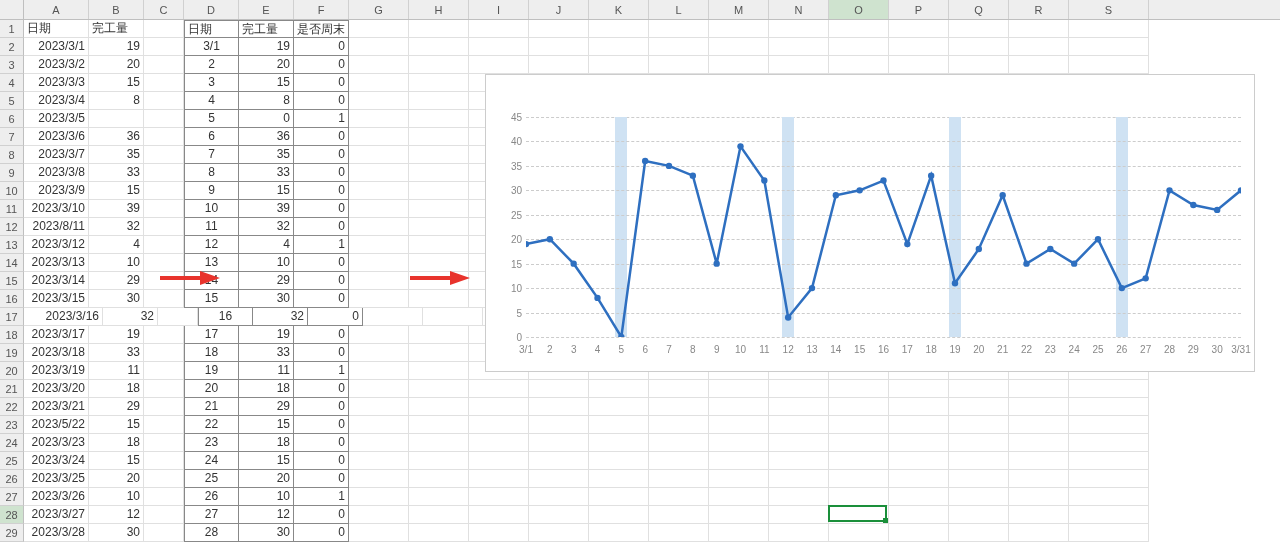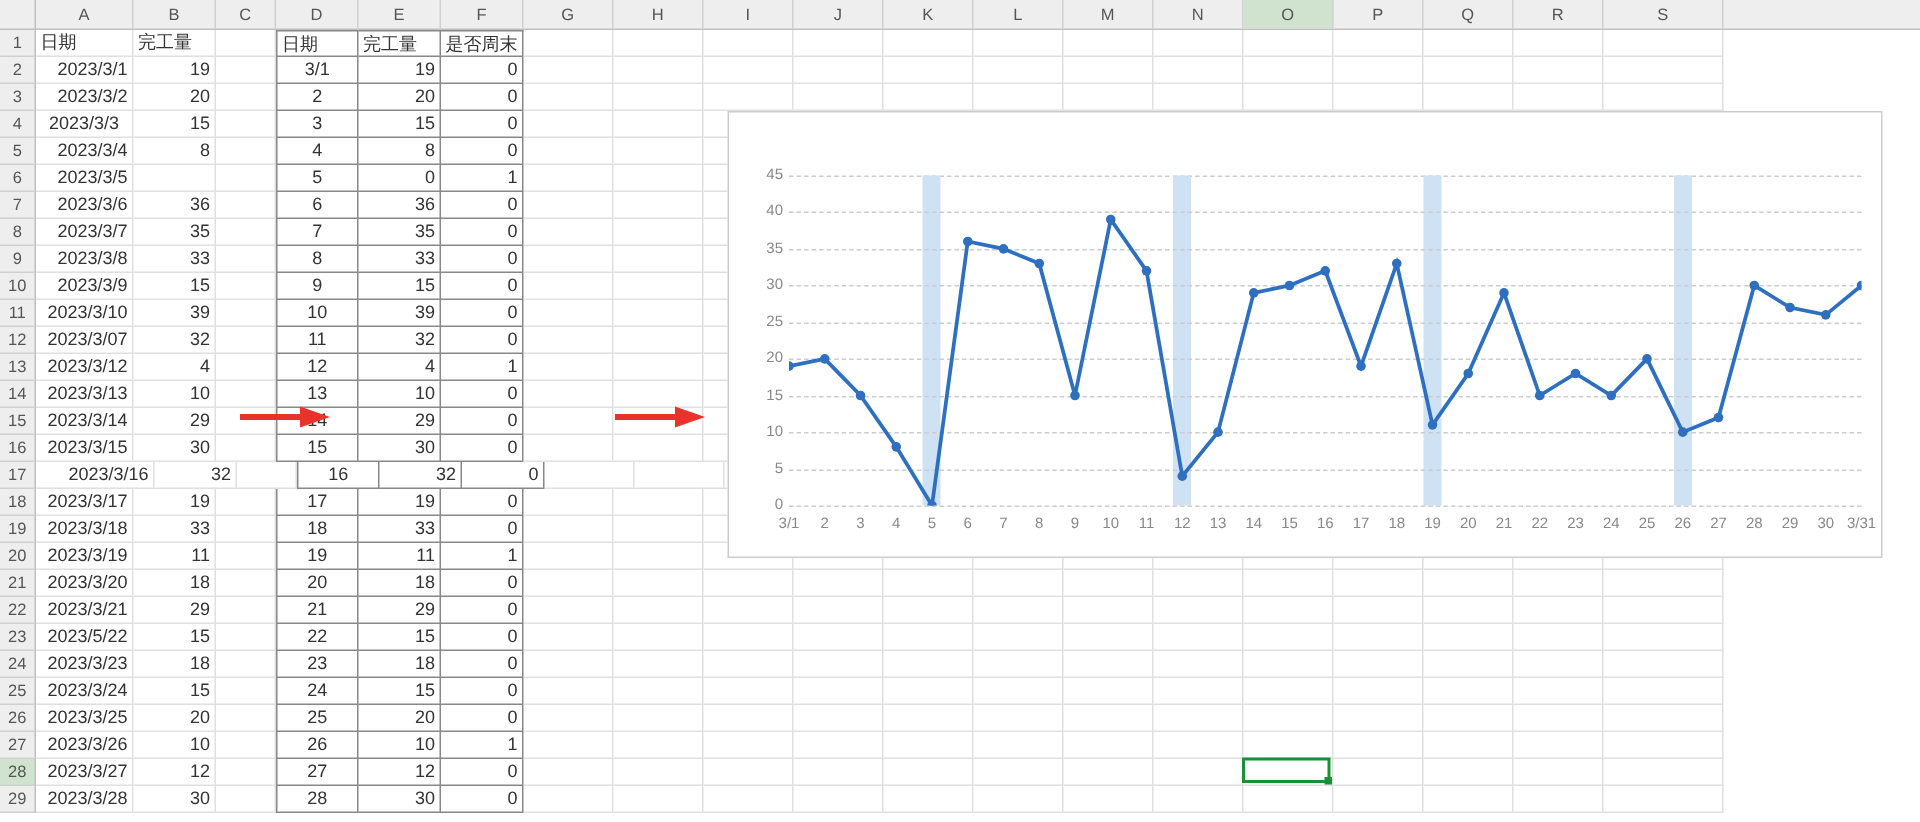--- a/index.html
+++ b/index.html
@@ -244,21 +244,21 @@
         <div class="cell" style="width: 60px;"></div>
         <div class="cell" style="width: 60px;"></div>
         <div class="cell" style="width: 60px;"></div>
         <div class="cell" style="width: 60px;"></div>
         <div class="cell" style="width: 60px;"></div>
         <div class="cell" style="width: 60px;"></div>
         <div class="cell" style="width: 60px;"></div>
         <div class="cell" style="width: 80px;"></div>
       </div>
       <div class="row">
-        <div class="cell r" style="width: 65px; text-align: center;">2023/3/3</div>
+        <div class="cell r" style="width: 65px;">2023/3/3</div>
         <div class="cell r" style="width: 55px;">15</div>
         <div class="cell" style="width: 40px;"></div>
         <div class="cell c bord bordL" style="width: 55px;">3</div>
         <div class="cell r bord" style="width: 55px;">15</div>
         <div class="cell r bord" style="width: 55px;">0</div>
         <div class="cell" style="width: 60px;"></div>
         <div class="cell" style="width: 60px;"></div>
         <div class="cell" style="width: 60px;"></div>
         <div class="cell" style="width: 60px;"></div>
         <div class="cell" style="width: 60px;"></div>
@@ -412,21 +412,21 @@
         <div class="cell" style="width: 60px;"></div>
         <div class="cell" style="width: 60px;"></div>
         <div class="cell" style="width: 60px;"></div>
         <div class="cell" style="width: 60px;"></div>
         <div class="cell" style="width: 60px;"></div>
         <div class="cell" style="width: 60px;"></div>
         <div class="cell" style="width: 60px;"></div>
         <div class="cell" style="width: 80px;"></div>
       </div>
       <div class="row">
-        <div class="cell r" style="width: 65px;">2023/3/07</div>
+        <div class="cell r" style="width: 65px;">2023/8/11</div>
         <div class="cell r" style="width: 55px;">32</div>
         <div class="cell" style="width: 40px;"></div>
         <div class="cell c bord bordL" style="width: 55px;">11</div>
         <div class="cell r bord" style="width: 55px;">32</div>
         <div class="cell r bord" style="width: 55px;">0</div>
         <div class="cell" style="width: 60px;"></div>
         <div class="cell" style="width: 60px;"></div>
         <div class="cell" style="width: 60px;"></div>
         <div class="cell" style="width: 60px;"></div>
         <div class="cell" style="width: 60px;"></div>

